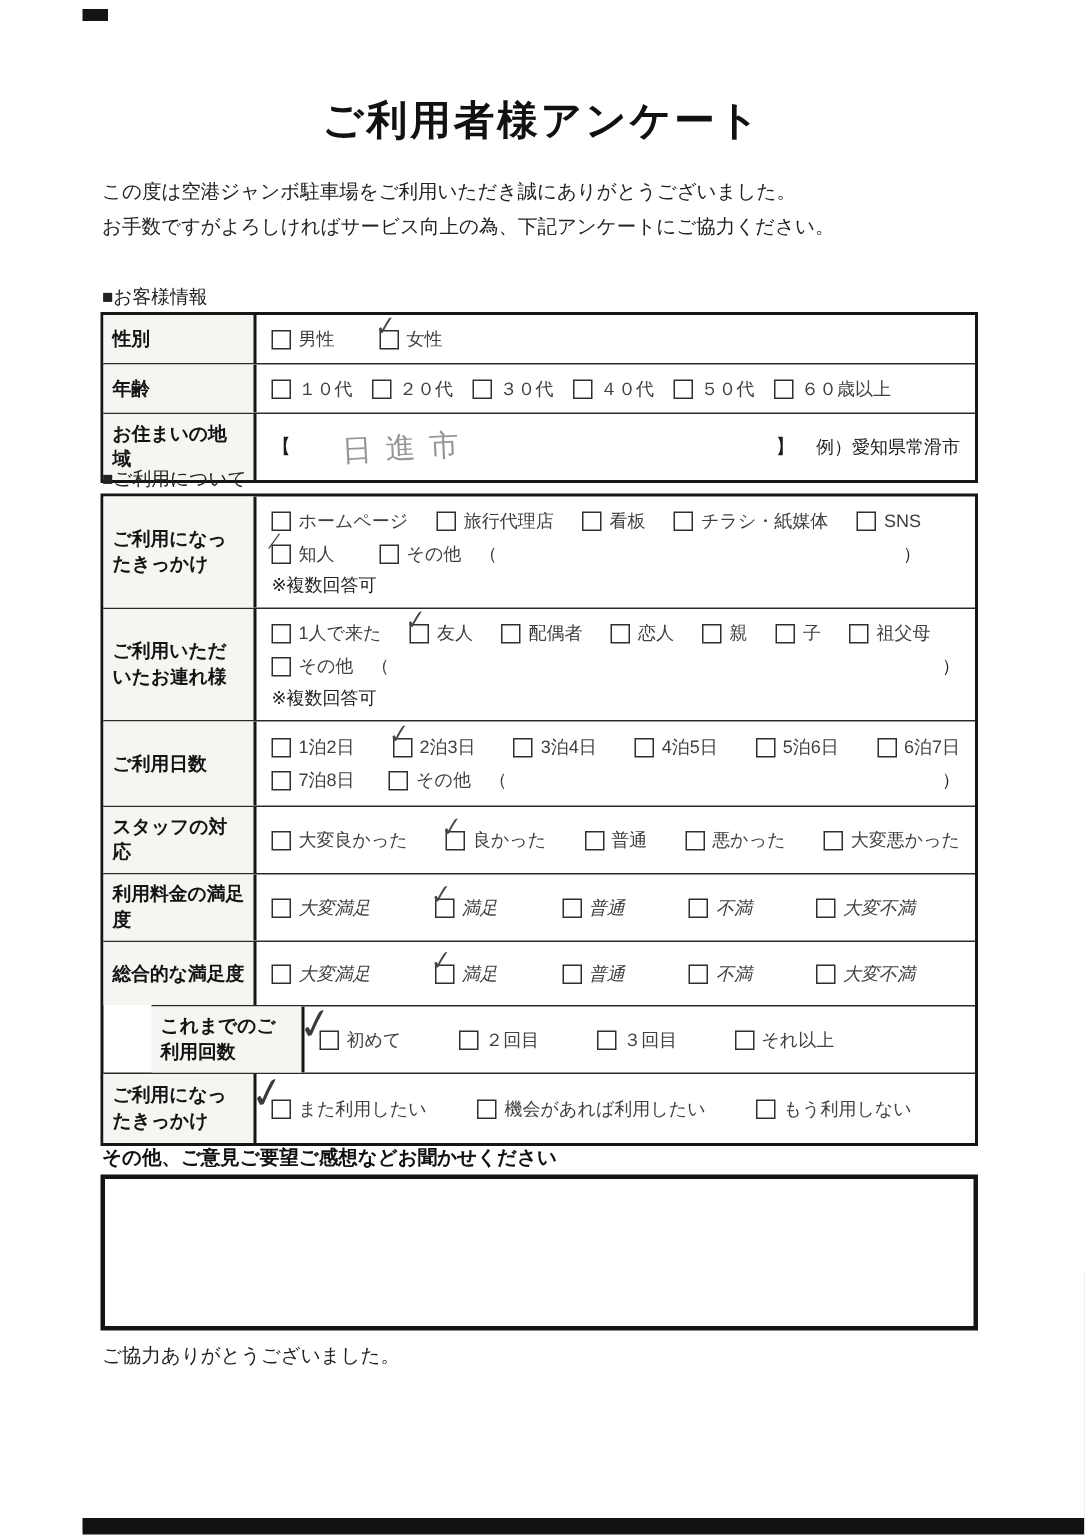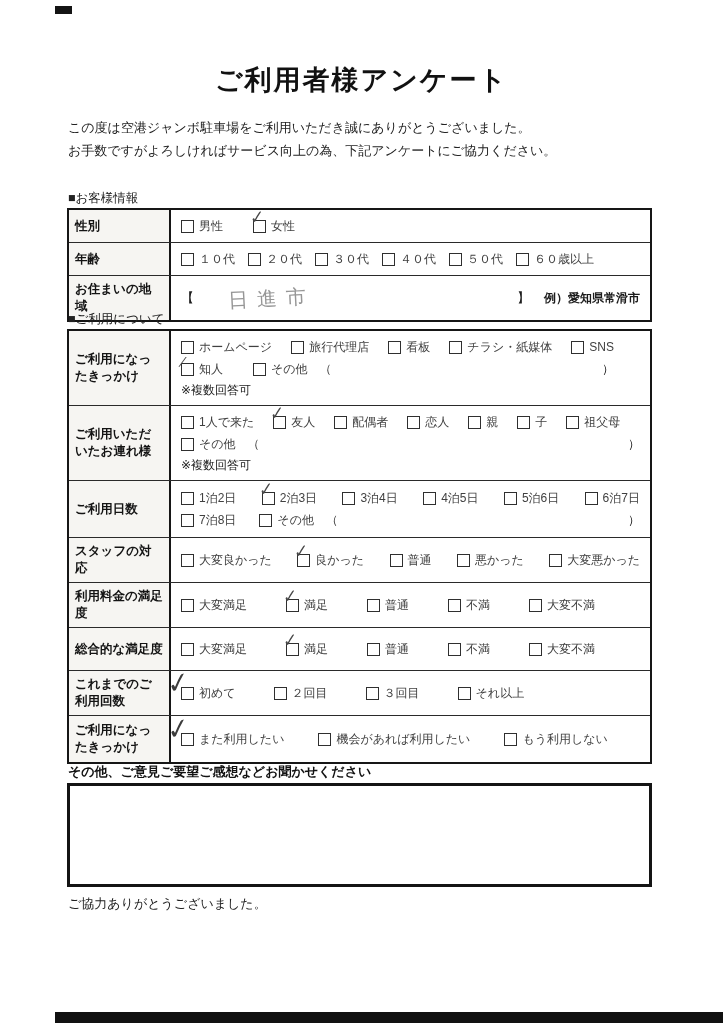--- a/index.html
+++ b/index.html
@@ -18,38 +18,38 @@
   .trow{display:flex;align-items:stretch;border-top:1.6px solid #2a2a2a;box-sizing:border-box;}
   .trow:first-child{border-top:none;}
   .tlabel{width:102px;flex:none;border-right:2px solid #161616;box-sizing:border-box;
           font-weight:bold;font-size:12.5px;line-height:17px;padding:5px 6px;
           background:#f6f5f2;display:flex;align-items:center;color:#141414;}
   .tcell{flex:1;min-width:0;padding:5px 10px;font-size:12px;display:flex;flex-direction:column;
          justify-content:center;box-sizing:border-box;}
   .opt-line{display:flex;align-items:center;min-height:22px;}
   .sb{justify-content:space-between;}
   .pr36{padding-right:36px;}
-  .pr40{padding-right:55px;}
+  .pr40{padding-right:40px;font-style:italic;}
   .note{font-size:12px;color:#222;min-height:20px;display:flex;align-items:center;}
 
   .opt{display:inline-flex;align-items:center;position:relative;white-space:nowrap;}
   .box{width:11px;height:11px;border:1.6px solid #2f2f2f;margin-right:5px;flex:none;background:#fff;}
   .olbl{font-size:12px;color:#404040;}
   .chk{position:absolute;left:-3px;top:-9px;font-size:17px;line-height:1;color:#474747;
        transform:rotate(-10deg) skewX(-8deg);pointer-events:none;}
   .chk.slash{left:1px;top:-7px;font-size:15px;transform:rotate(4deg);}
   .chk.big{left:-14px;top:-15px;font-size:27px;color:#3c3c3c;transform:rotate(-14deg) skewX(-6deg);}
   .paren-close{margin-left:auto;font-size:12px;color:#1d1d1d;}
 
   .region-line{display:flex;align-items:center;width:100%;}
   .bracket{font-size:13px;color:#1d1d1d;}
   .handwriting{font-size:20px;color:#7d7d7d;letter-spacing:9px;margin-left:34px;
                transform:rotate(-3deg);opacity:.8;}
   .bracket-close{margin-left:auto;}
-  .example{font-size:12px;margin-left:14px;color:#1d1d1d;font-weight:bold;}
+  .example{font-size:12px;margin-left:14px;color:#1d1d1d;}
 
   .cmt-h{position:absolute;top:763px;left:68px;font-size:13px;font-weight:bold;color:#111;}
   .cmt-box{position:absolute;top:783px;left:67px;width:585px;height:104px;
            border:3px solid #141414;box-sizing:border-box;background:#fff;}
   .closing{position:absolute;top:895px;left:68px;font-size:13px;color:#222;}
 
   .art-top{position:absolute;top:6px;left:55px;width:17px;height:8px;background:#141414;}
   .art-bottom{position:absolute;top:1012px;left:55px;width:668px;height:11px;background:#111111;}
 </style>
 </head>
@@ -343,21 +343,21 @@
               <span class="olbl">不満</span>
             </span>
           <span class="opt">
               <span class="box"></span>
               <span class="olbl">大変不満</span>
             </span>
         </div>
       </div>
     </div>
 
-    <div class="trow" style="min-height:42px;">
+    <div class="trow" style="min-height:42px;margin-left:32px;">
       <div class="tlabel">これまでのご利用回数</div>
       <div class="tcell">
         <div class="opt-line" style="gap:38px;">
           <span class="opt">
             <span class="box"></span>
             <span class="chk big">✓</span>
             <span class="olbl">初めて</span>
           </span>
           <span class="opt">
               <span class="box"></span>

